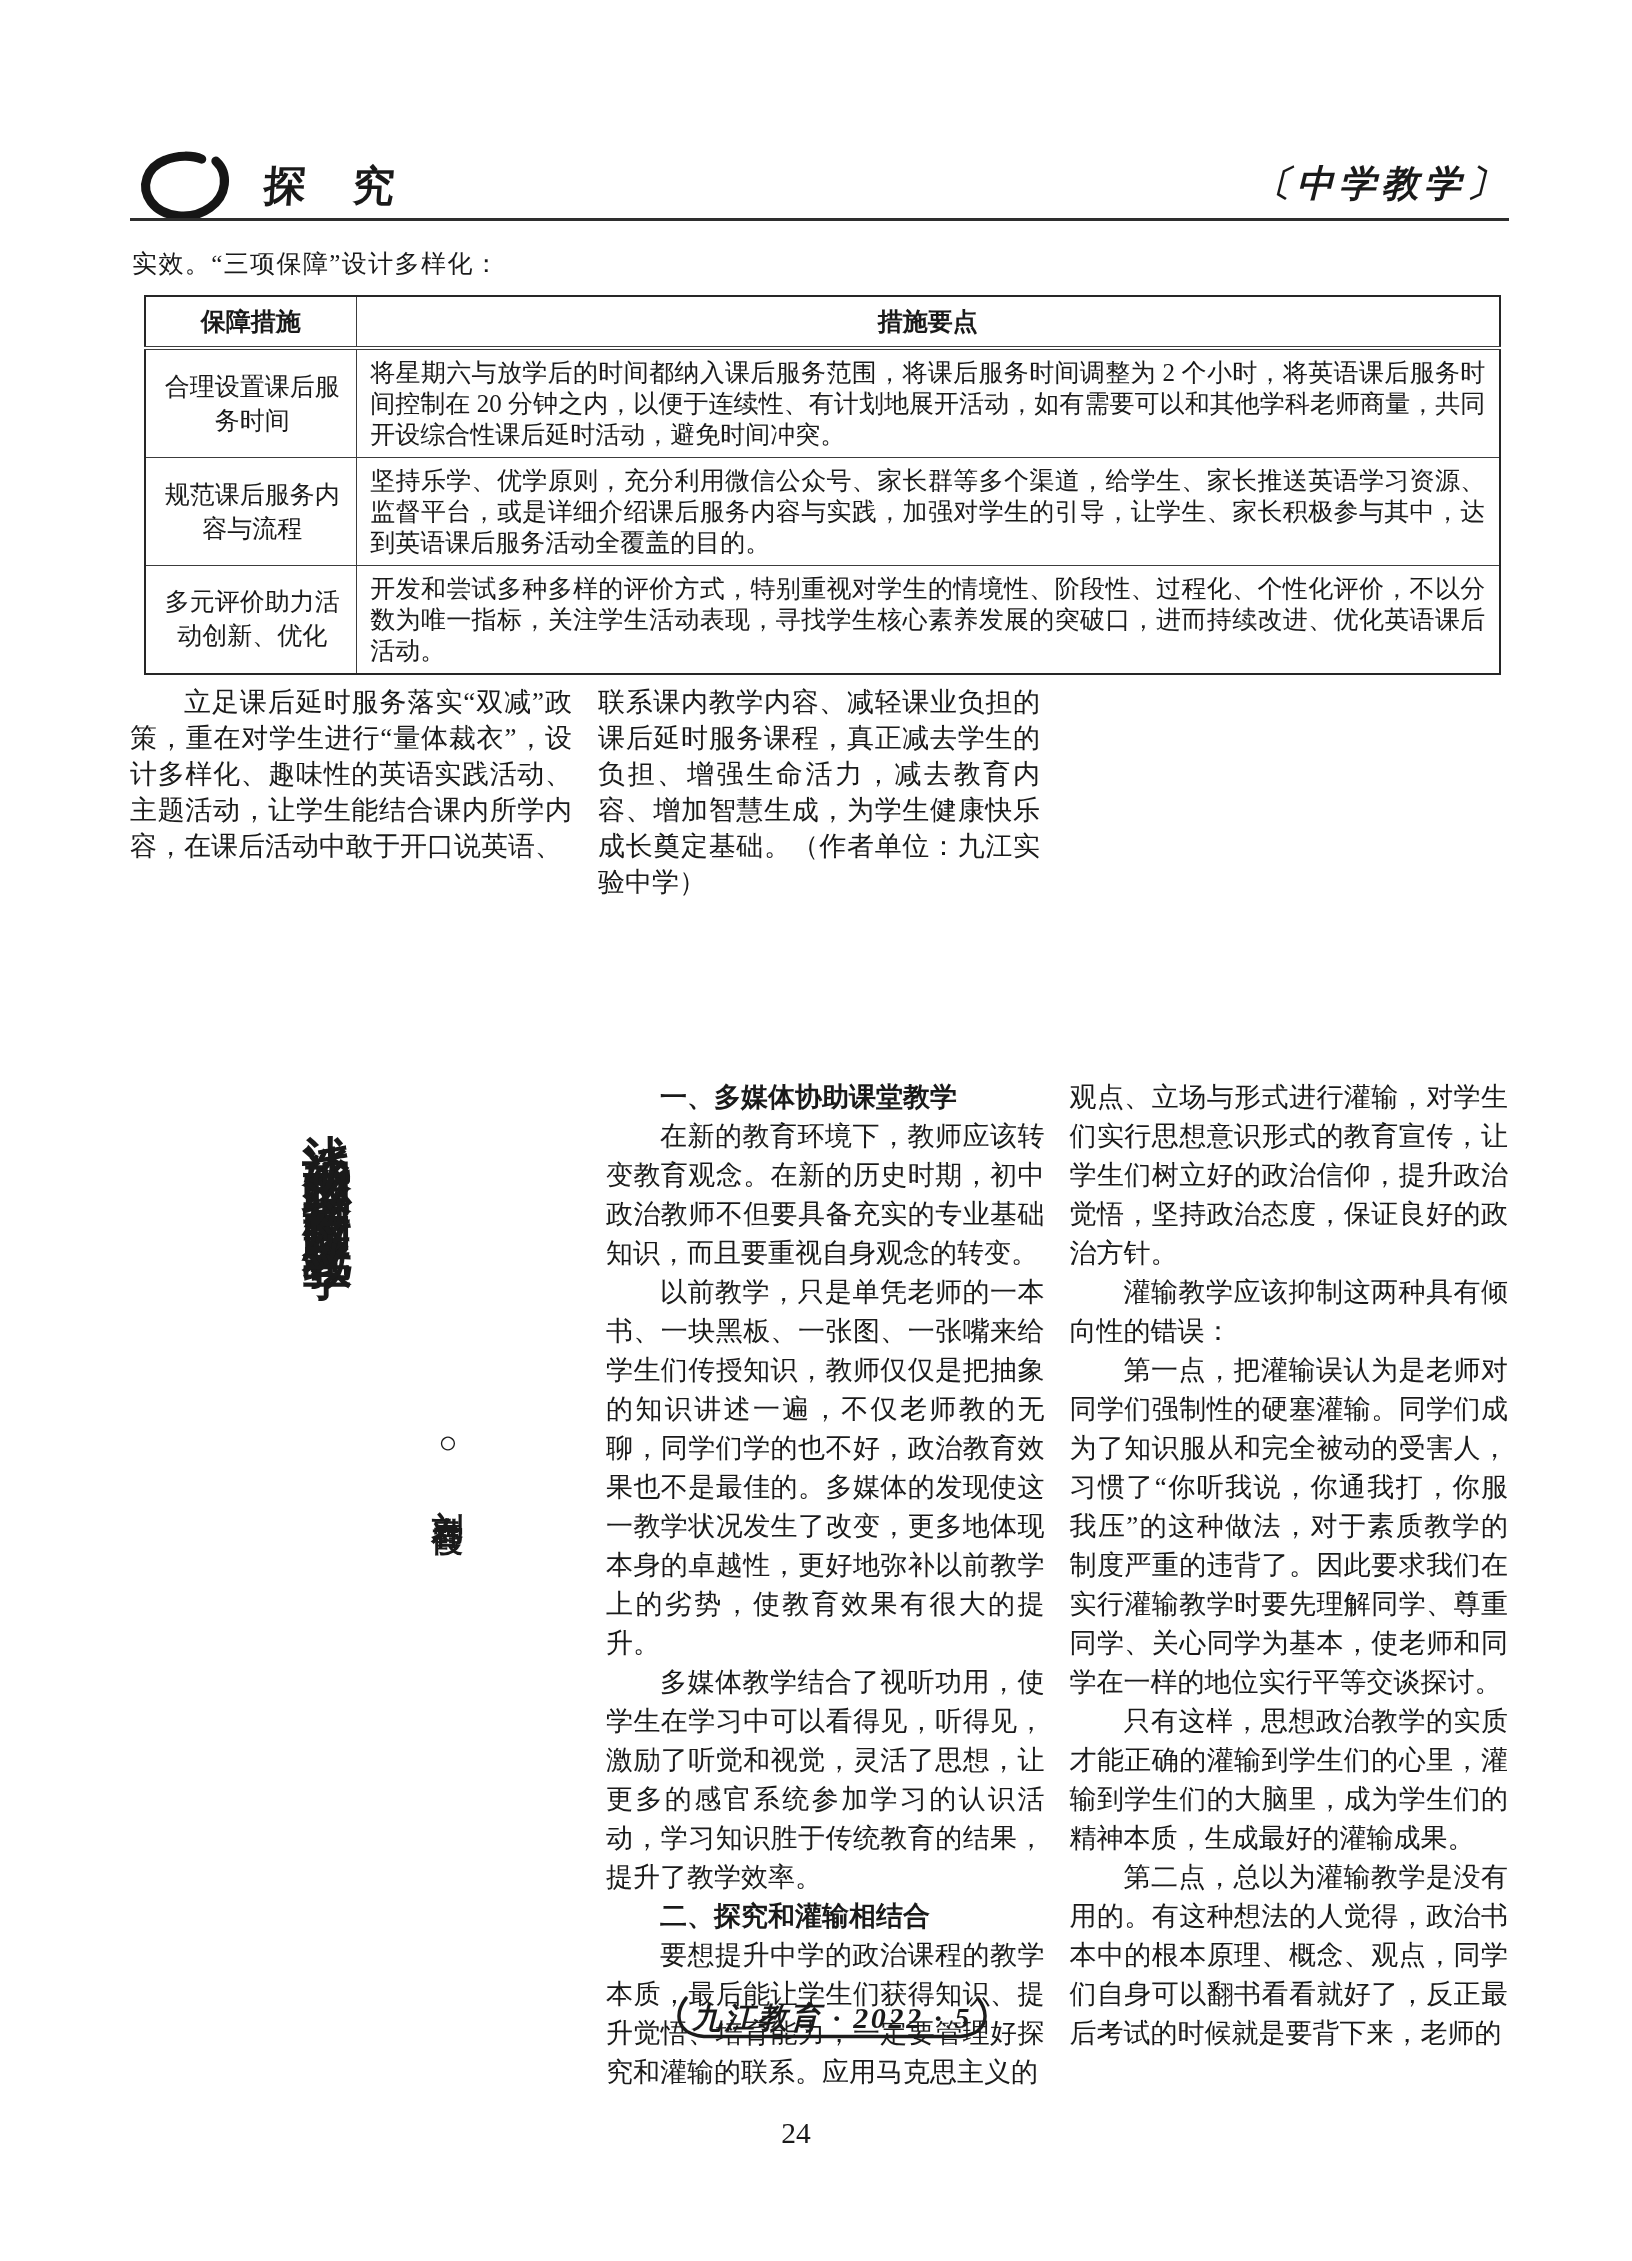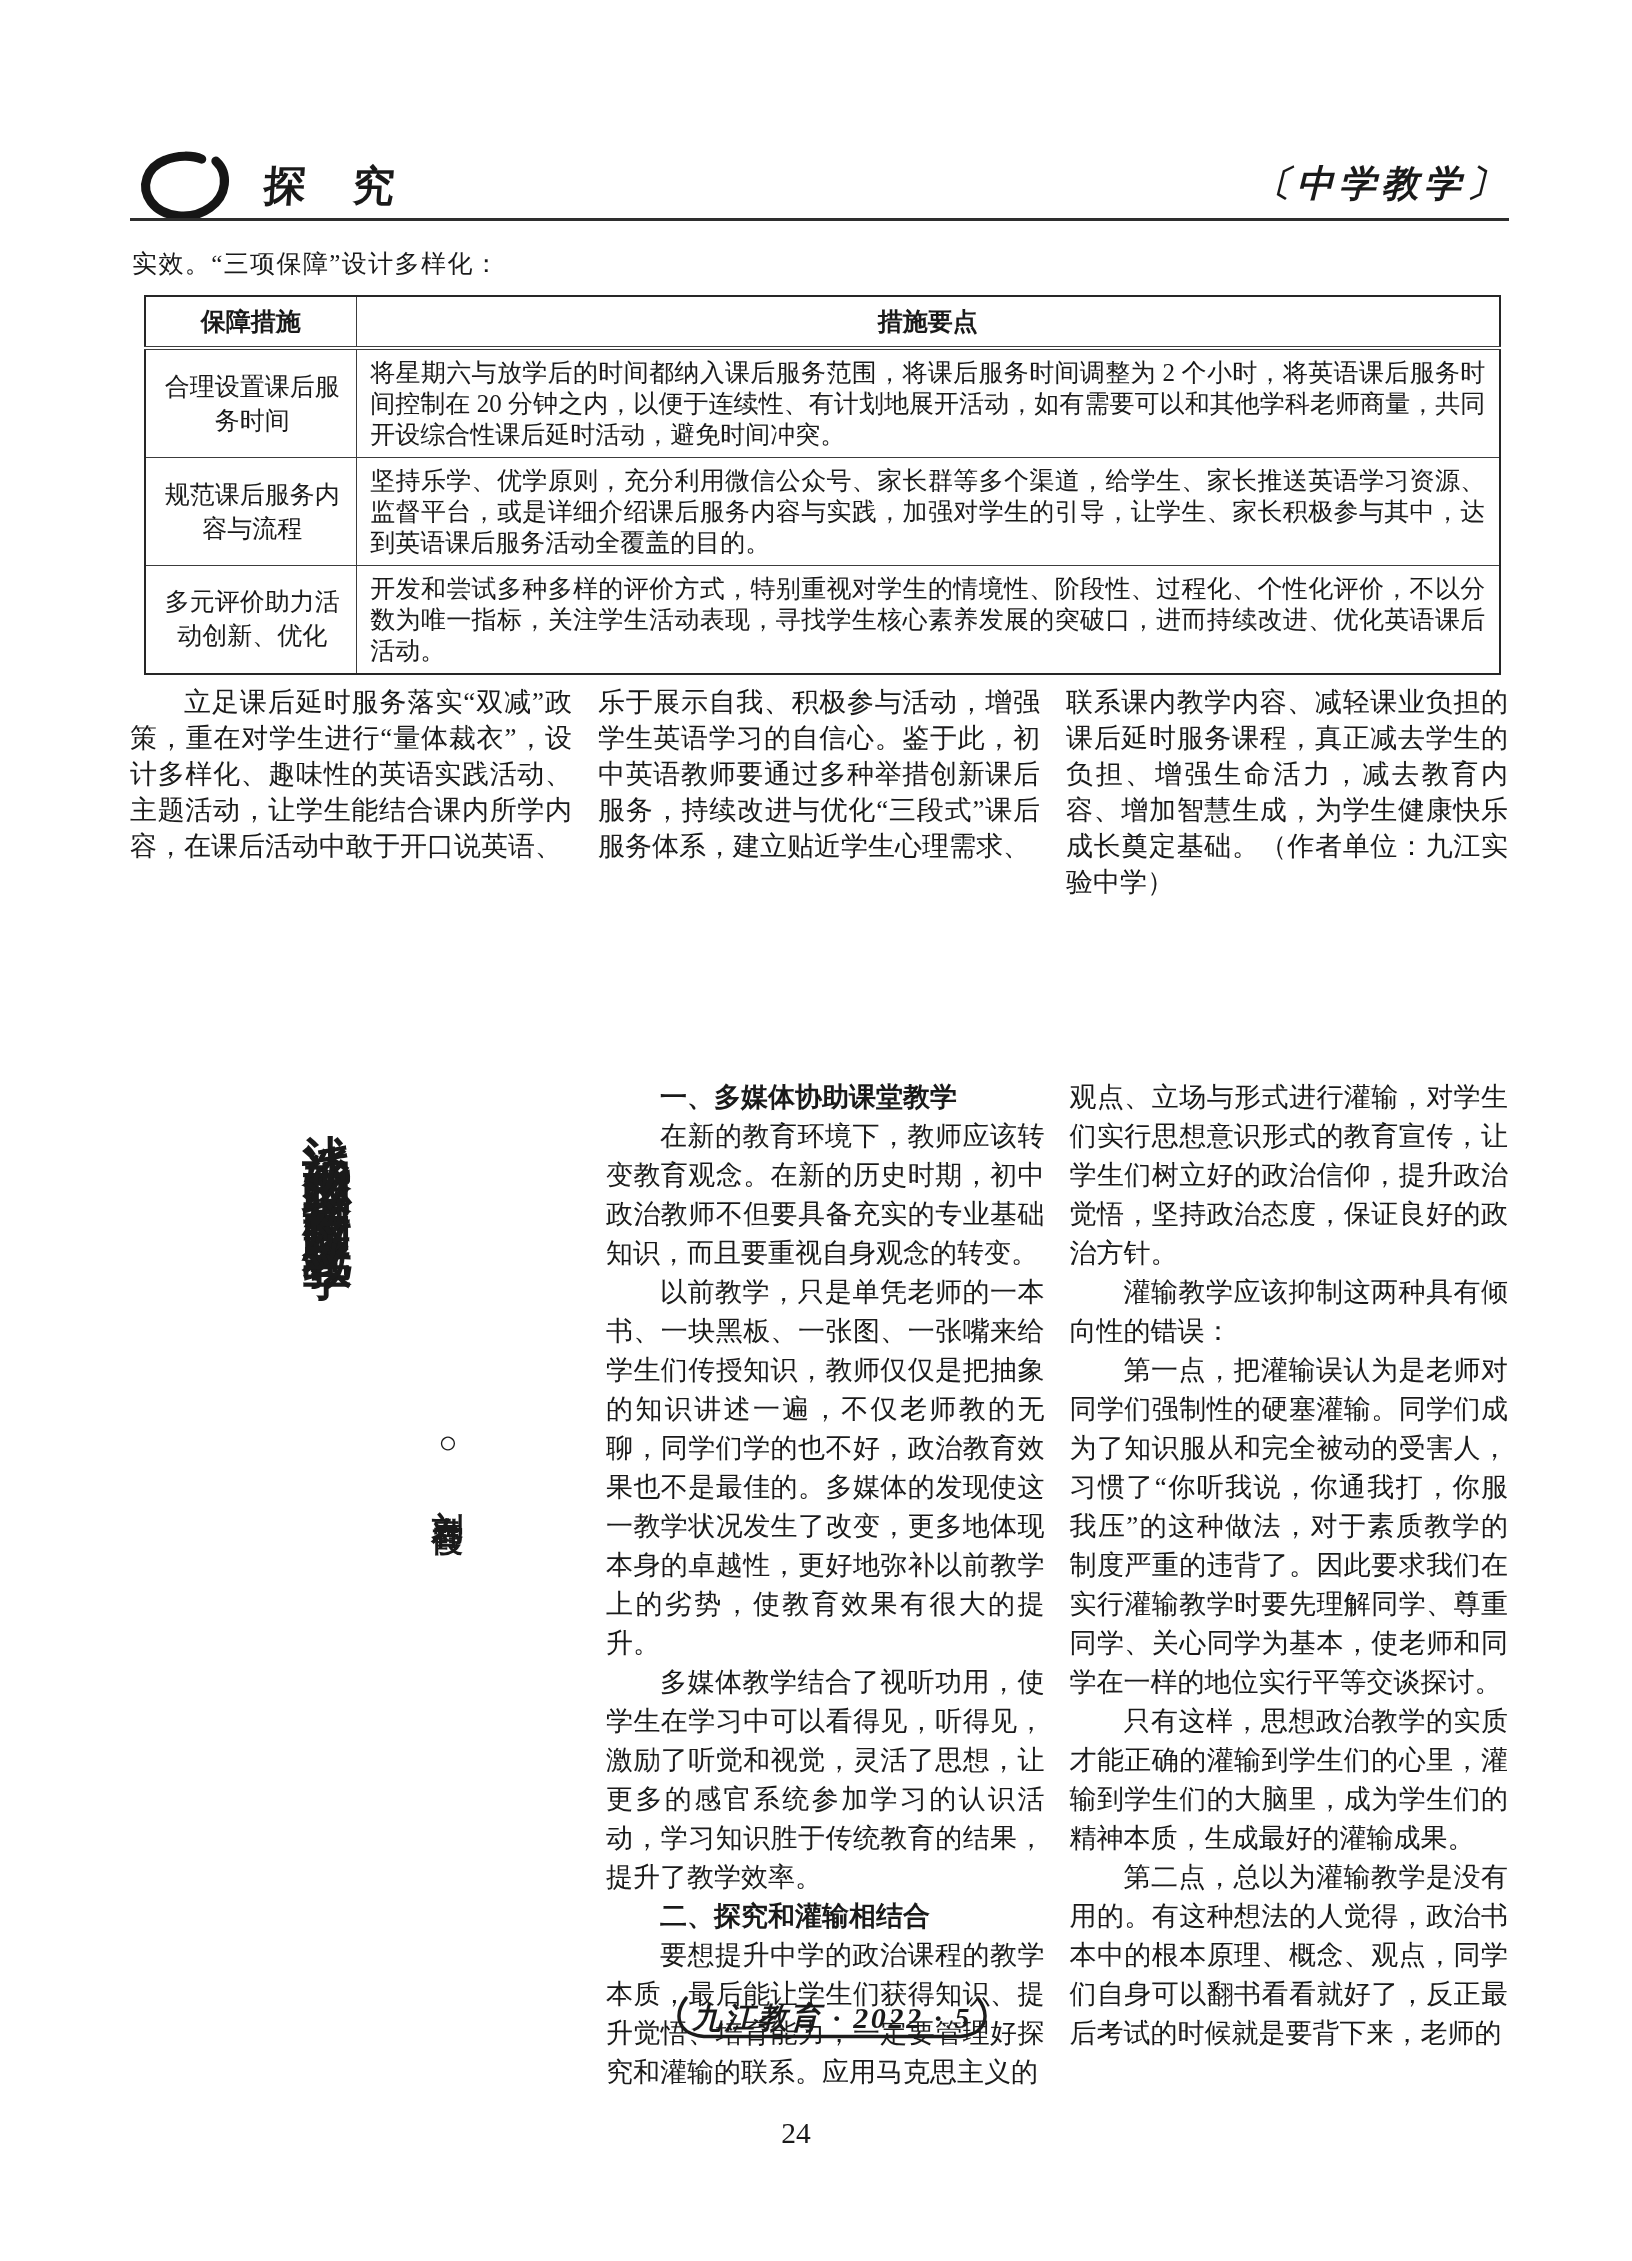--- a/index.html
+++ b/index.html
@@ -129,21 +129,20 @@
         </tr>
         <tr>
           <td class="measure">多元评价助力活动创新、优化</td>
           <td class="points">开发和尝试多种多样的评价方式，特别重视对学生的情境性、阶段性、过程化、个性化评价，不以分数为唯一指标，关注学生活动表现，寻找学生核心素养发展的突破口，进而持续改进、优化英语课后活动。</td>
         </tr>
       </tbody>
   </table>
 
   <div class="closing">
       <div class="closing-col indent-first">立足课后延时服务落实“双减”政策，重在对学生进行“量体裁衣”，设计多样化、趣味性的英语实践活动、主题活动，让学生能结合课内所学内容，在课后活动中敢于开口说英语、</div>
-      <div class="closing-col">乐于展示自我、积极参与活动，增强学生英语学习的自信心。鉴于此，初中英语教师要通过多种举措创新课后服务，持续改进与优化“三段式”课后服务体系，建立贴近学生心理需求、</div>
       <div class="closing-col">联系课内教学内容、减轻课业负担的课后延时服务课程，真正减去学生的负担、增强生命活力，减去教育内容、增加智慧生成，为学生健康快乐成长奠定基础。（作者单位：九江实验中学）</div>
     </div>
 
   <div class="article">
     <div class="v-title">浅谈初中政治学科的多样化教学</div>
     <div class="v-author"><span class="marker">○</span><span>刘春霞</span></div>
     <div class="art-cols">
       <div class="art-col">
           <p class="art-heading">一、多媒体协助课堂教学</p>
           <p class="art-para">在新的教育环境下，教师应该转变教育观念。在新的历史时期，初中政治教师不但要具备充实的专业基础知识，而且要重视自身观念的转变。</p>

